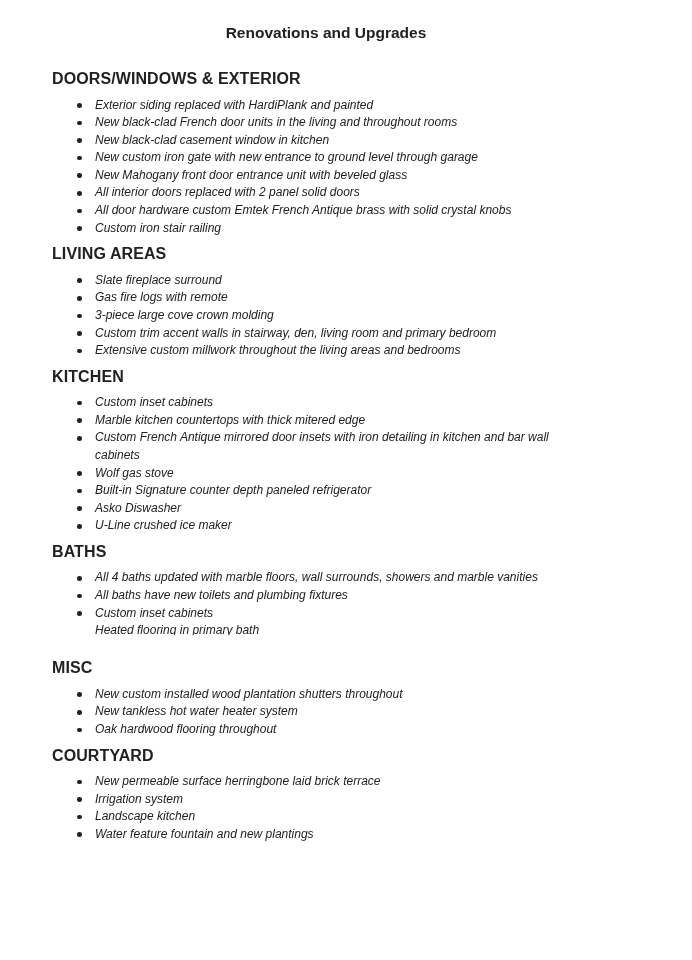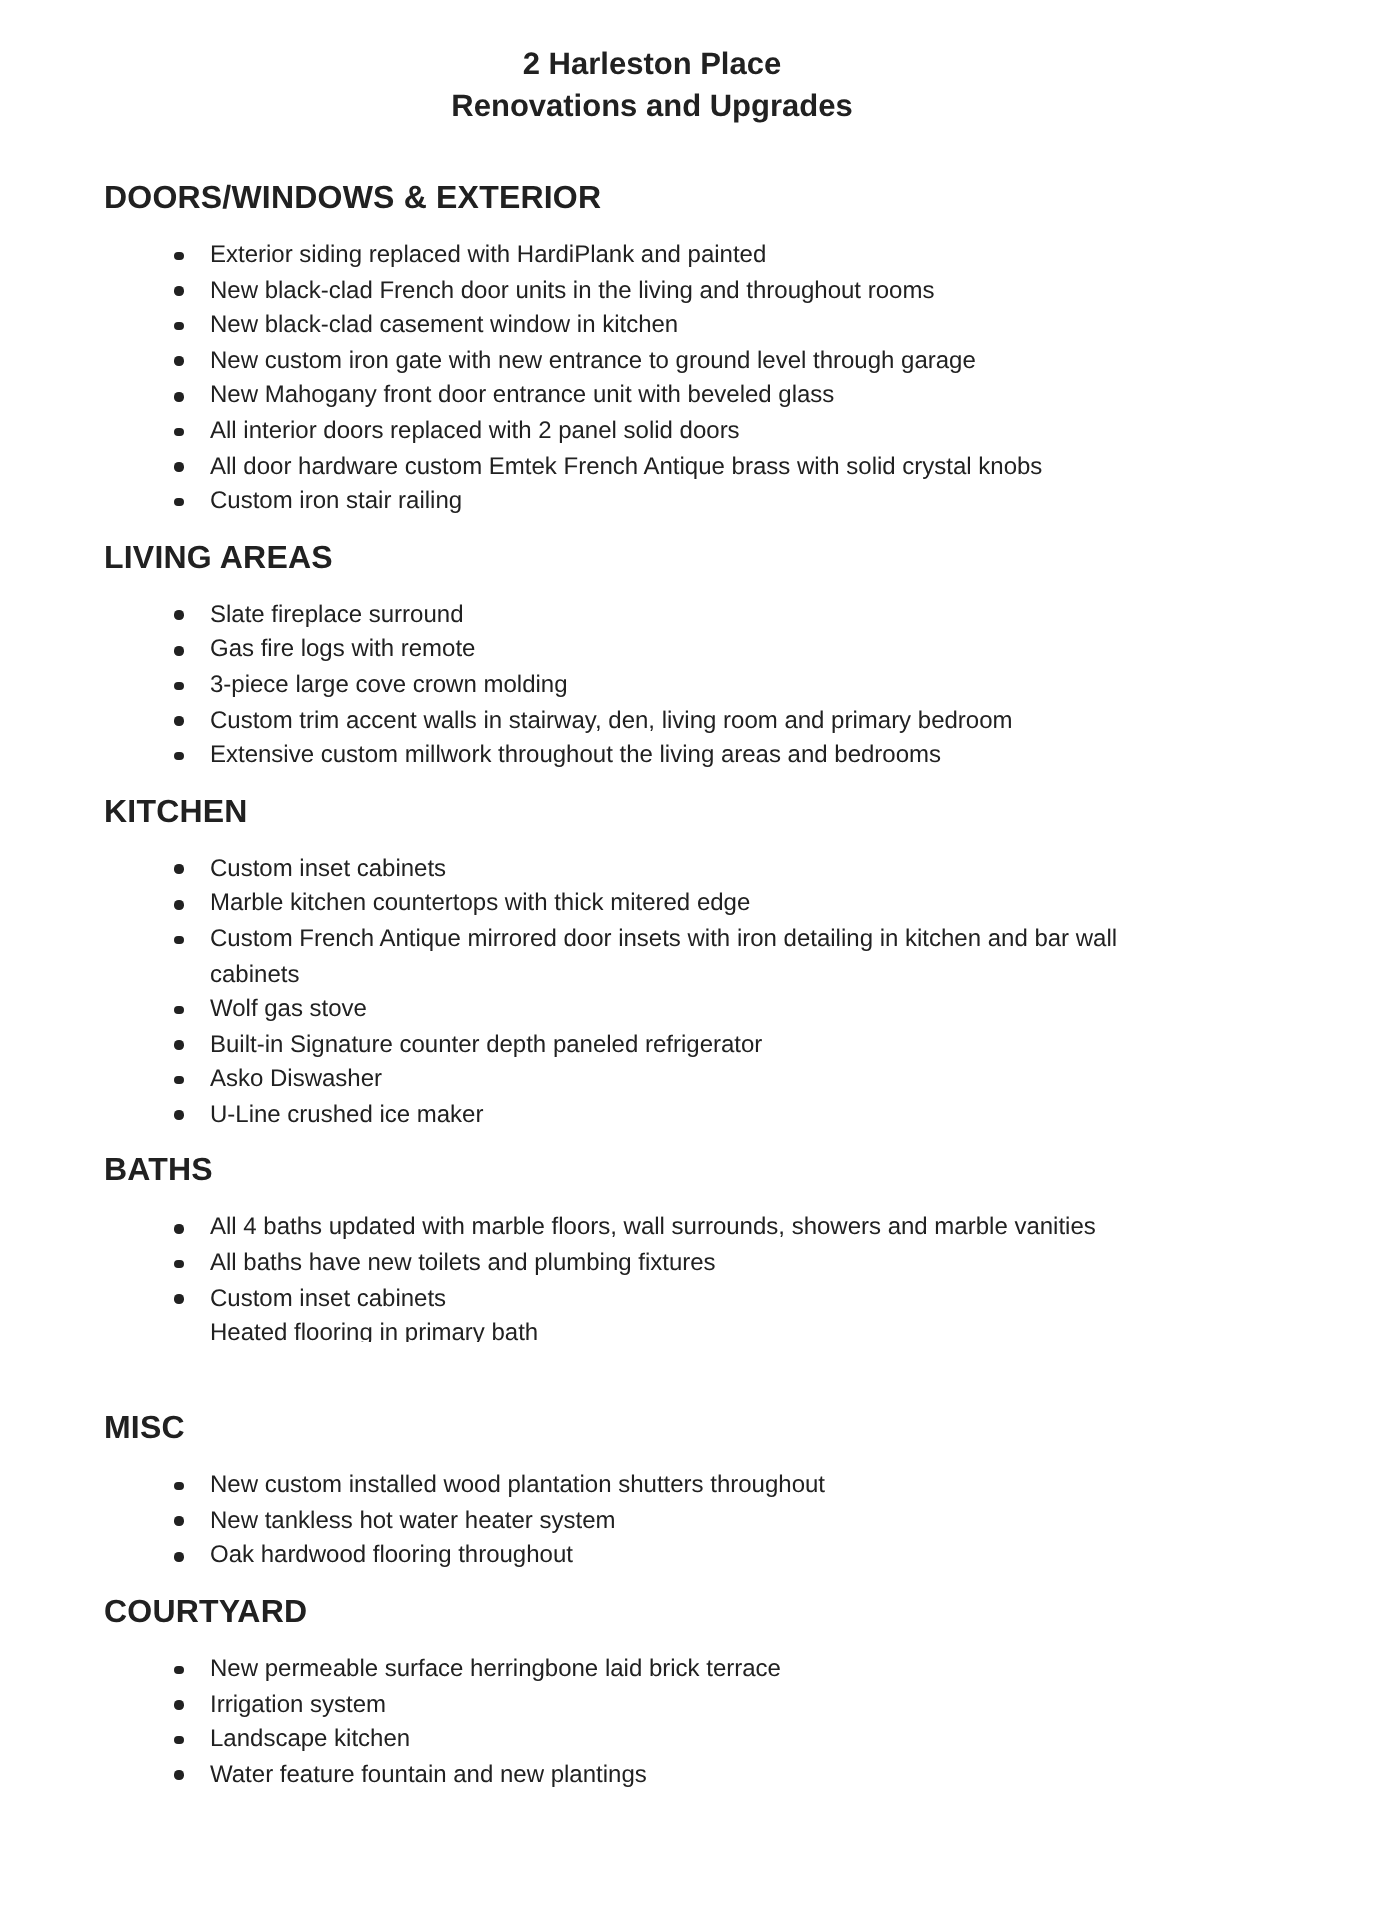--- a/index.html
+++ b/index.html
@@ -28,22 +28,23 @@
   }
   section.doc-section h2 {
     font-size: 16px;
     line-height: 15px;
     font-weight: 700;
     letter-spacing: 0.1px;
     margin: 9px 0 10.5px 0;
   }
   section.doc-section ul {
     list-style: none;
-    margin: 12px;
+    margin: 2px;
     padding: 0 0 0 41px;
+    font-style: italic;
   }
   section.doc-section li {
     font-size: 12px;
     line-height: 17.6px;
     white-space: pre-wrap;
     position: relative;
   }
   section.doc-section li::before {
     content: "";
     position: absolute;
@@ -54,30 +55,29 @@
     border-radius: 50%;
     background: #212121;
   }
   
   section.doc-section li.clipped-line {
     height: 13px;
     overflow: hidden;
   }
   
   section.doc-section.after-page-break h2 {
-    margin-top: 36px;
+    margin-top: 25px;
   }
 </style>
 </head>
 <body>
 
 <div class="page">
   <div class="content">
     <div class="doc-title">
-      <div>2 Harleston Place</div>
       <div>Renovations and Upgrades</div>
     </div>
     <div id="sections">
   <section class="doc-section">
     <h2>DOORS/WINDOWS &amp; EXTERIOR</h2>
     <ul>
             <li>Exterior siding replaced with HardiPlank and painted</li>
             <li>New black-clad French door units in the living and throughout rooms</li>
             <li>New black-clad casement window in kitchen</li>
             <li>New custom iron gate with new entrance to ground level through garage</li>

